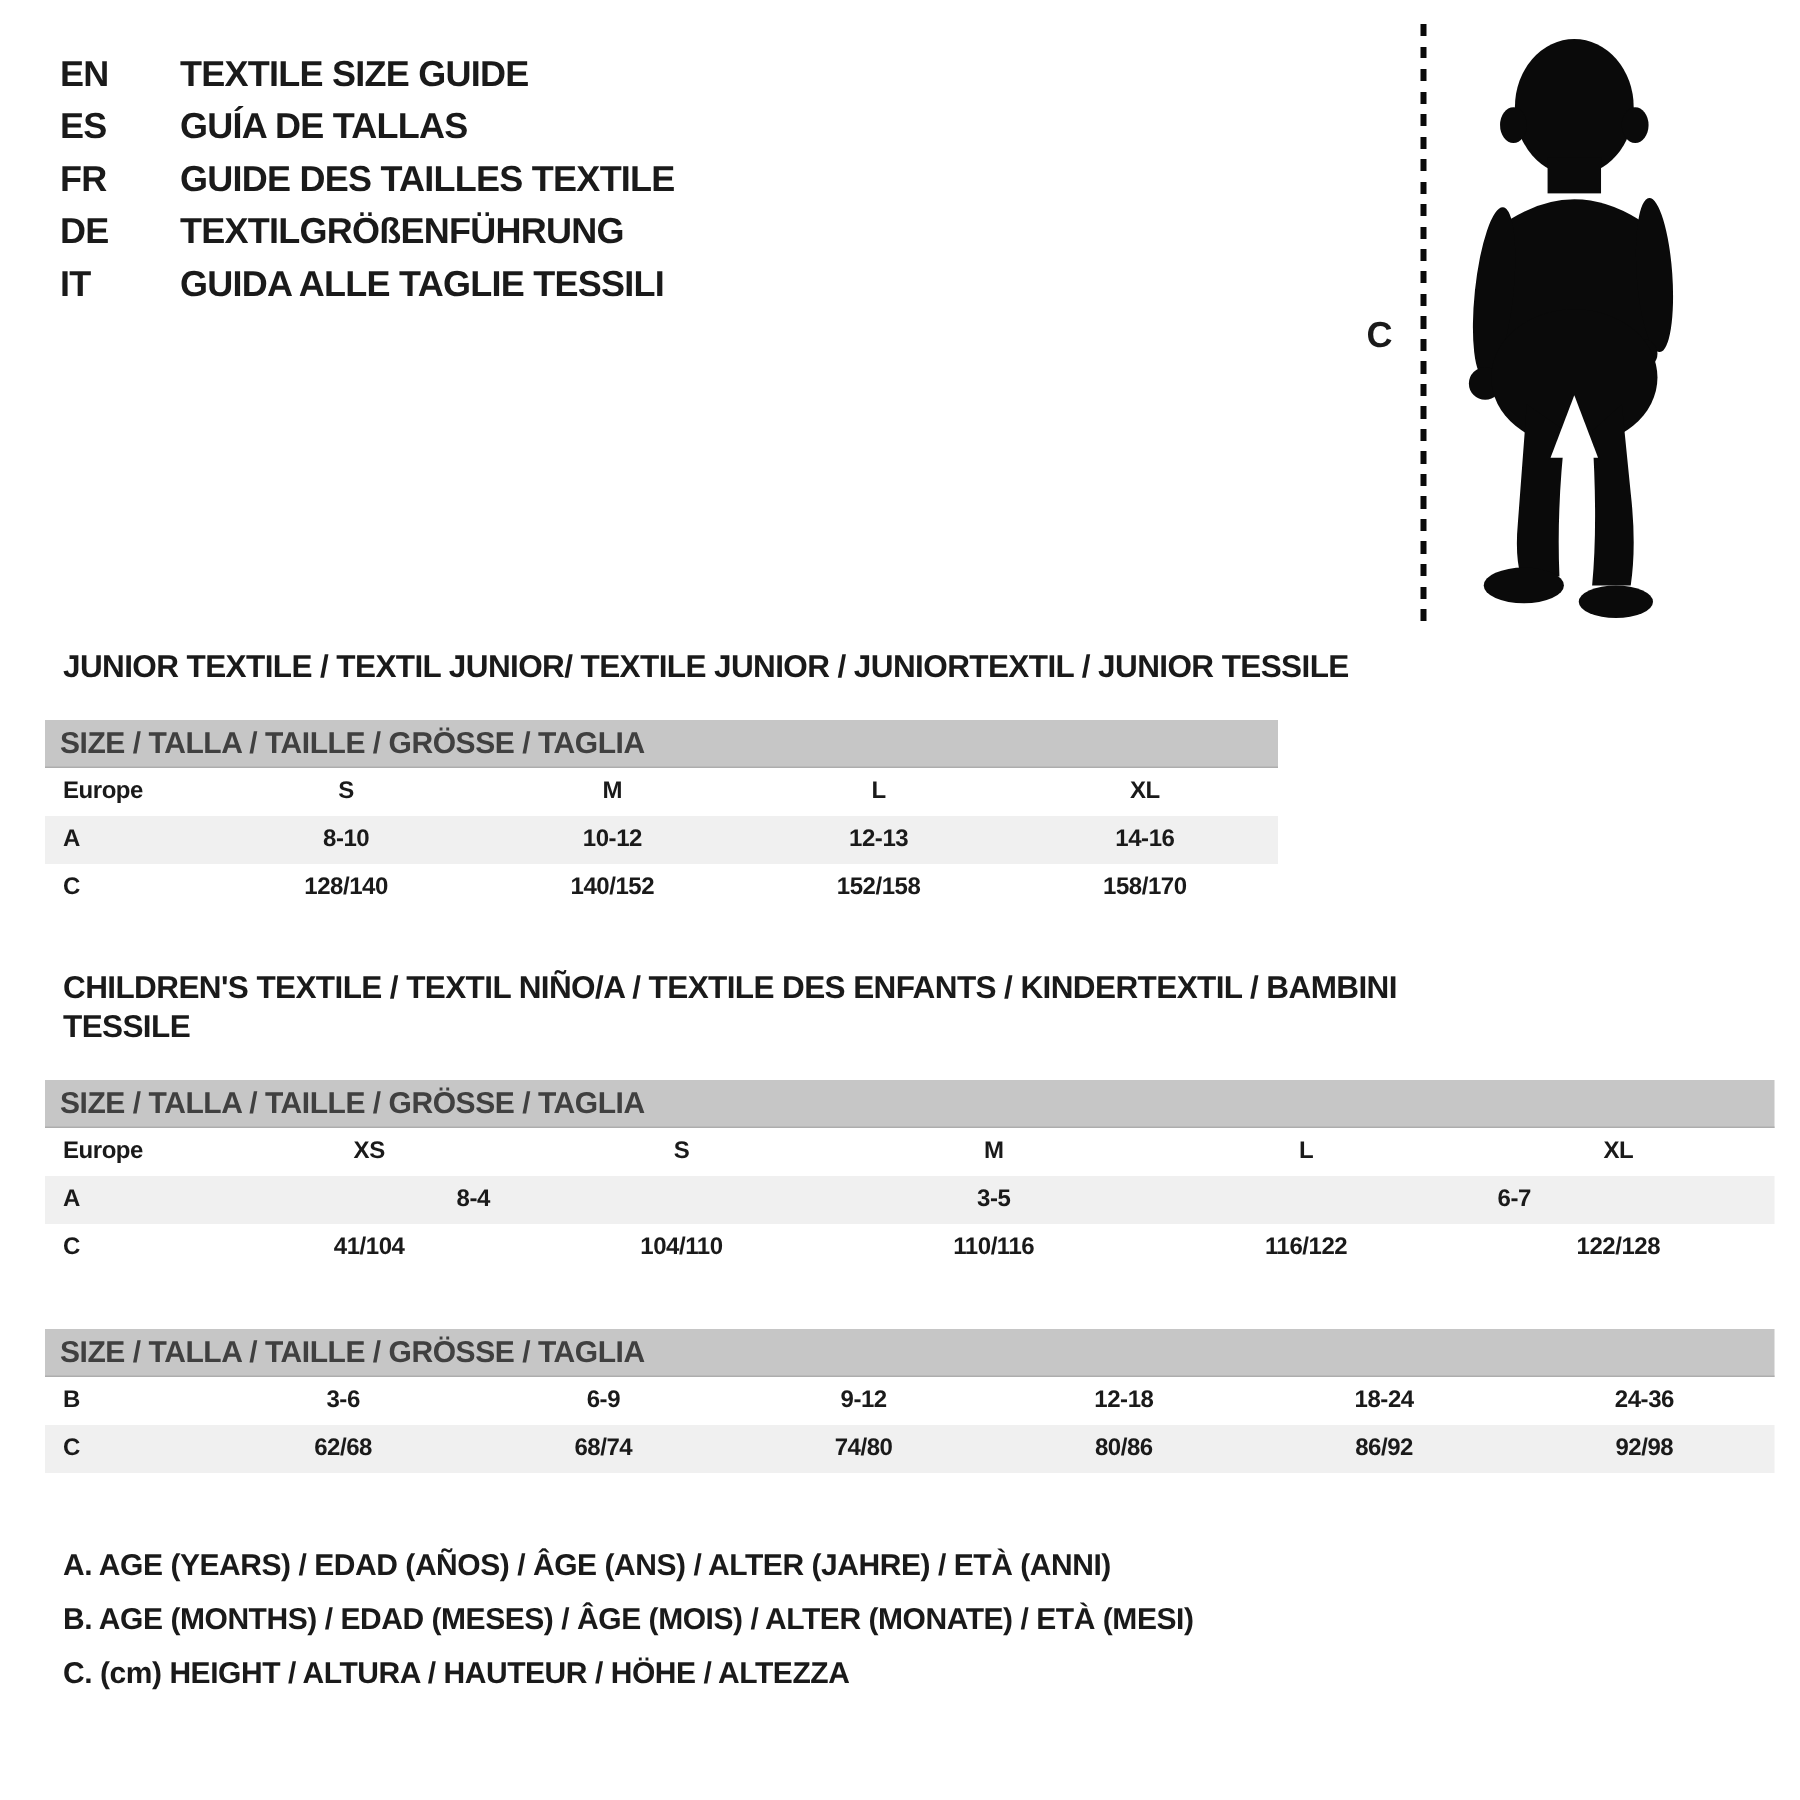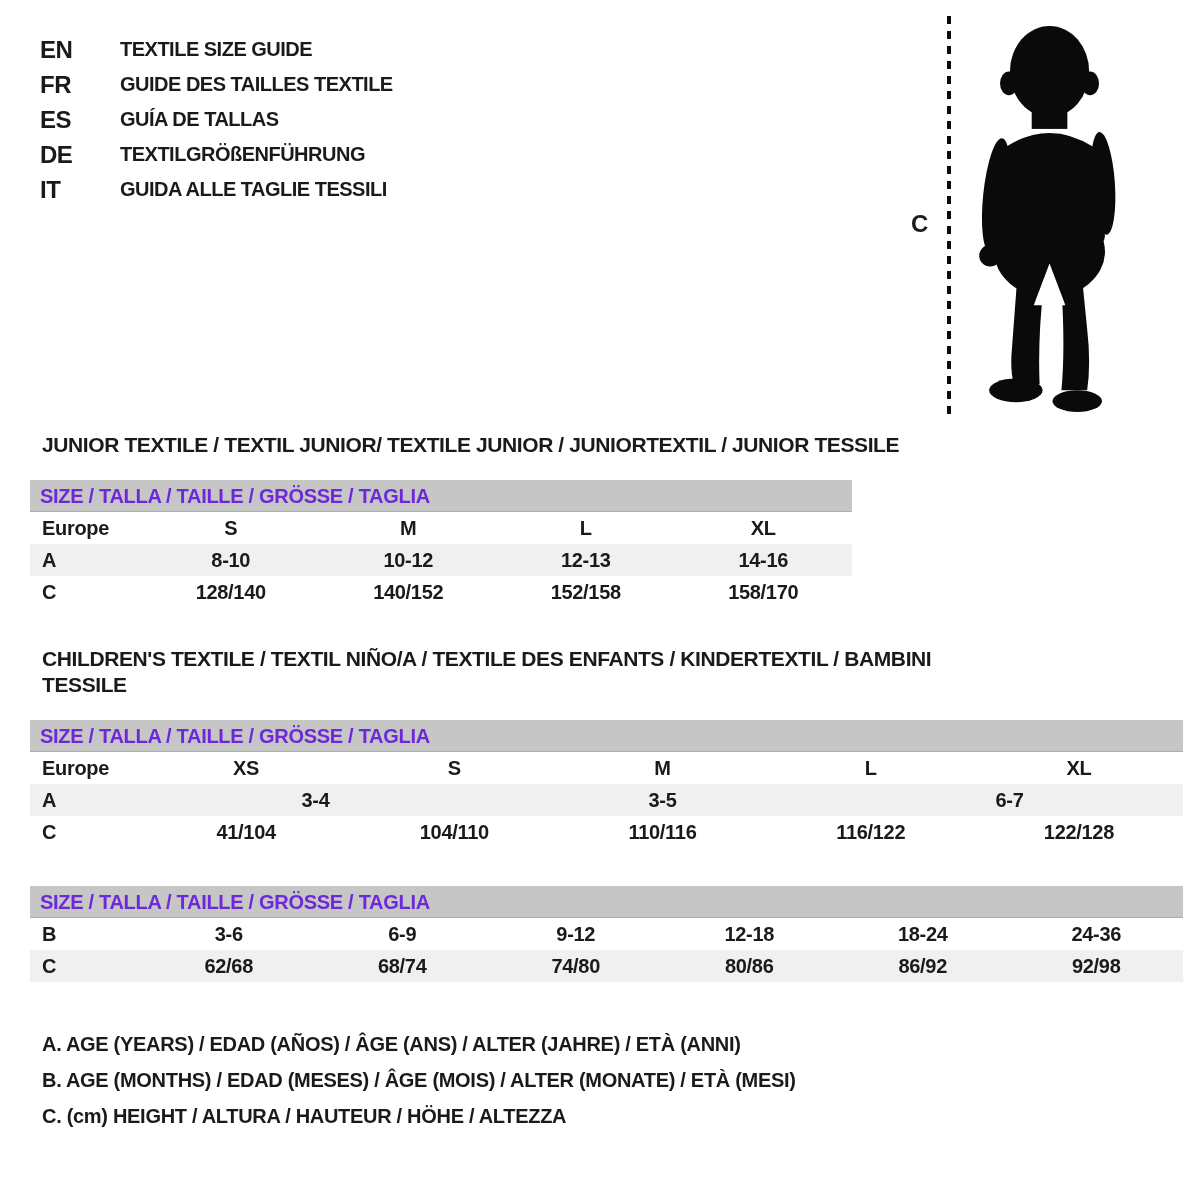--- a/index.html
+++ b/index.html
@@ -13,40 +13,40 @@
   *{margin:0;padding:0;box-sizing:border-box;}
   html,body{width:1200px;height:1200px;background:var(--background);
     font-family:"Liberation Sans","DejaVu Sans",sans-serif;color:var(--text);
     overflow:hidden;position:relative;}
   .page{position:absolute;inset:0;}
 
   
   .lang-block{position:absolute;top:32px;left:40px;}
   .lang-row{display:flex;line-height:35px;}
   .lang-code{width:80px;font-size:24px;font-weight:700;letter-spacing:-0.5px;}
-  .lang-title{font-size:20px;font-weight:700;letter-spacing:-0.5px;}
+  .lang-title{font-size:24px;font-weight:700;letter-spacing:-0.5px;}
 
   
   .figure{position:absolute;top:14px;left:903px;width:270px;height:410px;}
   .measure-label{position:absolute;left:8px;top:196px;font-size:24px;font-weight:700;}
   .dash-line{position:absolute;left:44px;top:2px;width:4px;height:400px;
     background:repeating-linear-gradient(to bottom,var(--silhouette) 0 8px,transparent 8px 15px);}
   .figure svg{position:absolute;left:60px;top:8px;}
 
   
   .content{position:absolute;top:432px;left:30px;width:1156px;}
   .section-title{font-size:21px;font-weight:700;letter-spacing:-0.4px;
     margin-left:12px;line-height:26px;margin-bottom:22px;max-width:950px;}
   .section-babies .section-title{line-height:34px;margin-bottom:14px;}
   .size-table{margin-bottom:38px;}
   .section-children{margin-top:4px;}
   .table-header{height:32px;line-height:32px;background:var(--table-header-bg);
     border-bottom:1px solid var(--table-header-border);
-    padding-left:10px;font-size:20px;font-weight:700;letter-spacing:-0.3px;color:#6d28d9;}
-  .t-row{display:flex;height:32px;line-height:32px;font-size:20px;font-weight:700;letter-spacing:-0.3px;}
+    padding-left:10px;font-size:20px;font-weight:700;letter-spacing:-0.3px;color:#404040;}
+  .t-row{display:flex;height:32px;line-height:32px;font-size:16px;font-weight:700;letter-spacing:-0.3px;}
   .t-row.shaded{background:var(--row-shaded-bg);}
   .cell-label{width:112px;padding-left:12px;flex:0 0 auto;}
   .cell-value{flex:1 1 0;text-align:center;}
   .section-junior .size-table{width:822px;}
   .section-children .size-table,.section-babies .size-table{width:1153px;}
 
   
   .footnotes{margin-top:44px;margin-left:12px;}
   .footnote-line{font-size:20px;font-weight:700;letter-spacing:-0.3px;line-height:36px;}
 </style>
@@ -54,26 +54,26 @@
 <body>
 
 <div class="page">
 
   <div class="lang-block">
       <div class="lang-row">
         <span class="lang-code">EN</span>
         <span class="lang-title">TEXTILE SIZE GUIDE</span>
       </div>
       <div class="lang-row">
+        <span class="lang-code">ES</span>
+        <span class="lang-title">GUÍA DE TALLAS</span>
+      </div>
+      <div class="lang-row">
         <span class="lang-code">FR</span>
         <span class="lang-title">GUIDE DES TAILLES TEXTILE</span>
-      </div>
-      <div class="lang-row">
-        <span class="lang-code">ES</span>
-        <span class="lang-title">GUÍA DE TALLAS</span>
       </div>
       <div class="lang-row">
         <span class="lang-code">DE</span>
         <span class="lang-title">TEXTILGRÖßENFÜHRUNG</span>
       </div>
       <div class="lang-row">
         <span class="lang-code">IT</span>
         <span class="lang-title">GUIDA ALLE TAGLIE TESSILI</span>
       </div>
     </div>
@@ -138,21 +138,21 @@
             <div class="t-row">
               <div class="cell-label">Europe</div>
               <div class="cell-value">XS</div>
               <div class="cell-value">S</div>
               <div class="cell-value">M</div>
               <div class="cell-value">L</div>
               <div class="cell-value">XL</div>
             </div>
             <div class="t-row shaded">
               <div class="cell-label">A</div>
-              <div class="cell-value">3-4</div>
+              <div class="cell-value">8-4</div>
               <div class="cell-value">3-5</div>
               <div class="cell-value">6-7</div>
             </div>
             <div class="t-row">
               <div class="cell-label">C</div>
               <div class="cell-value">41/104</div>
               <div class="cell-value">104/110</div>
               <div class="cell-value">110/116</div>
               <div class="cell-value">116/122</div>
               <div class="cell-value">122/128</div>

